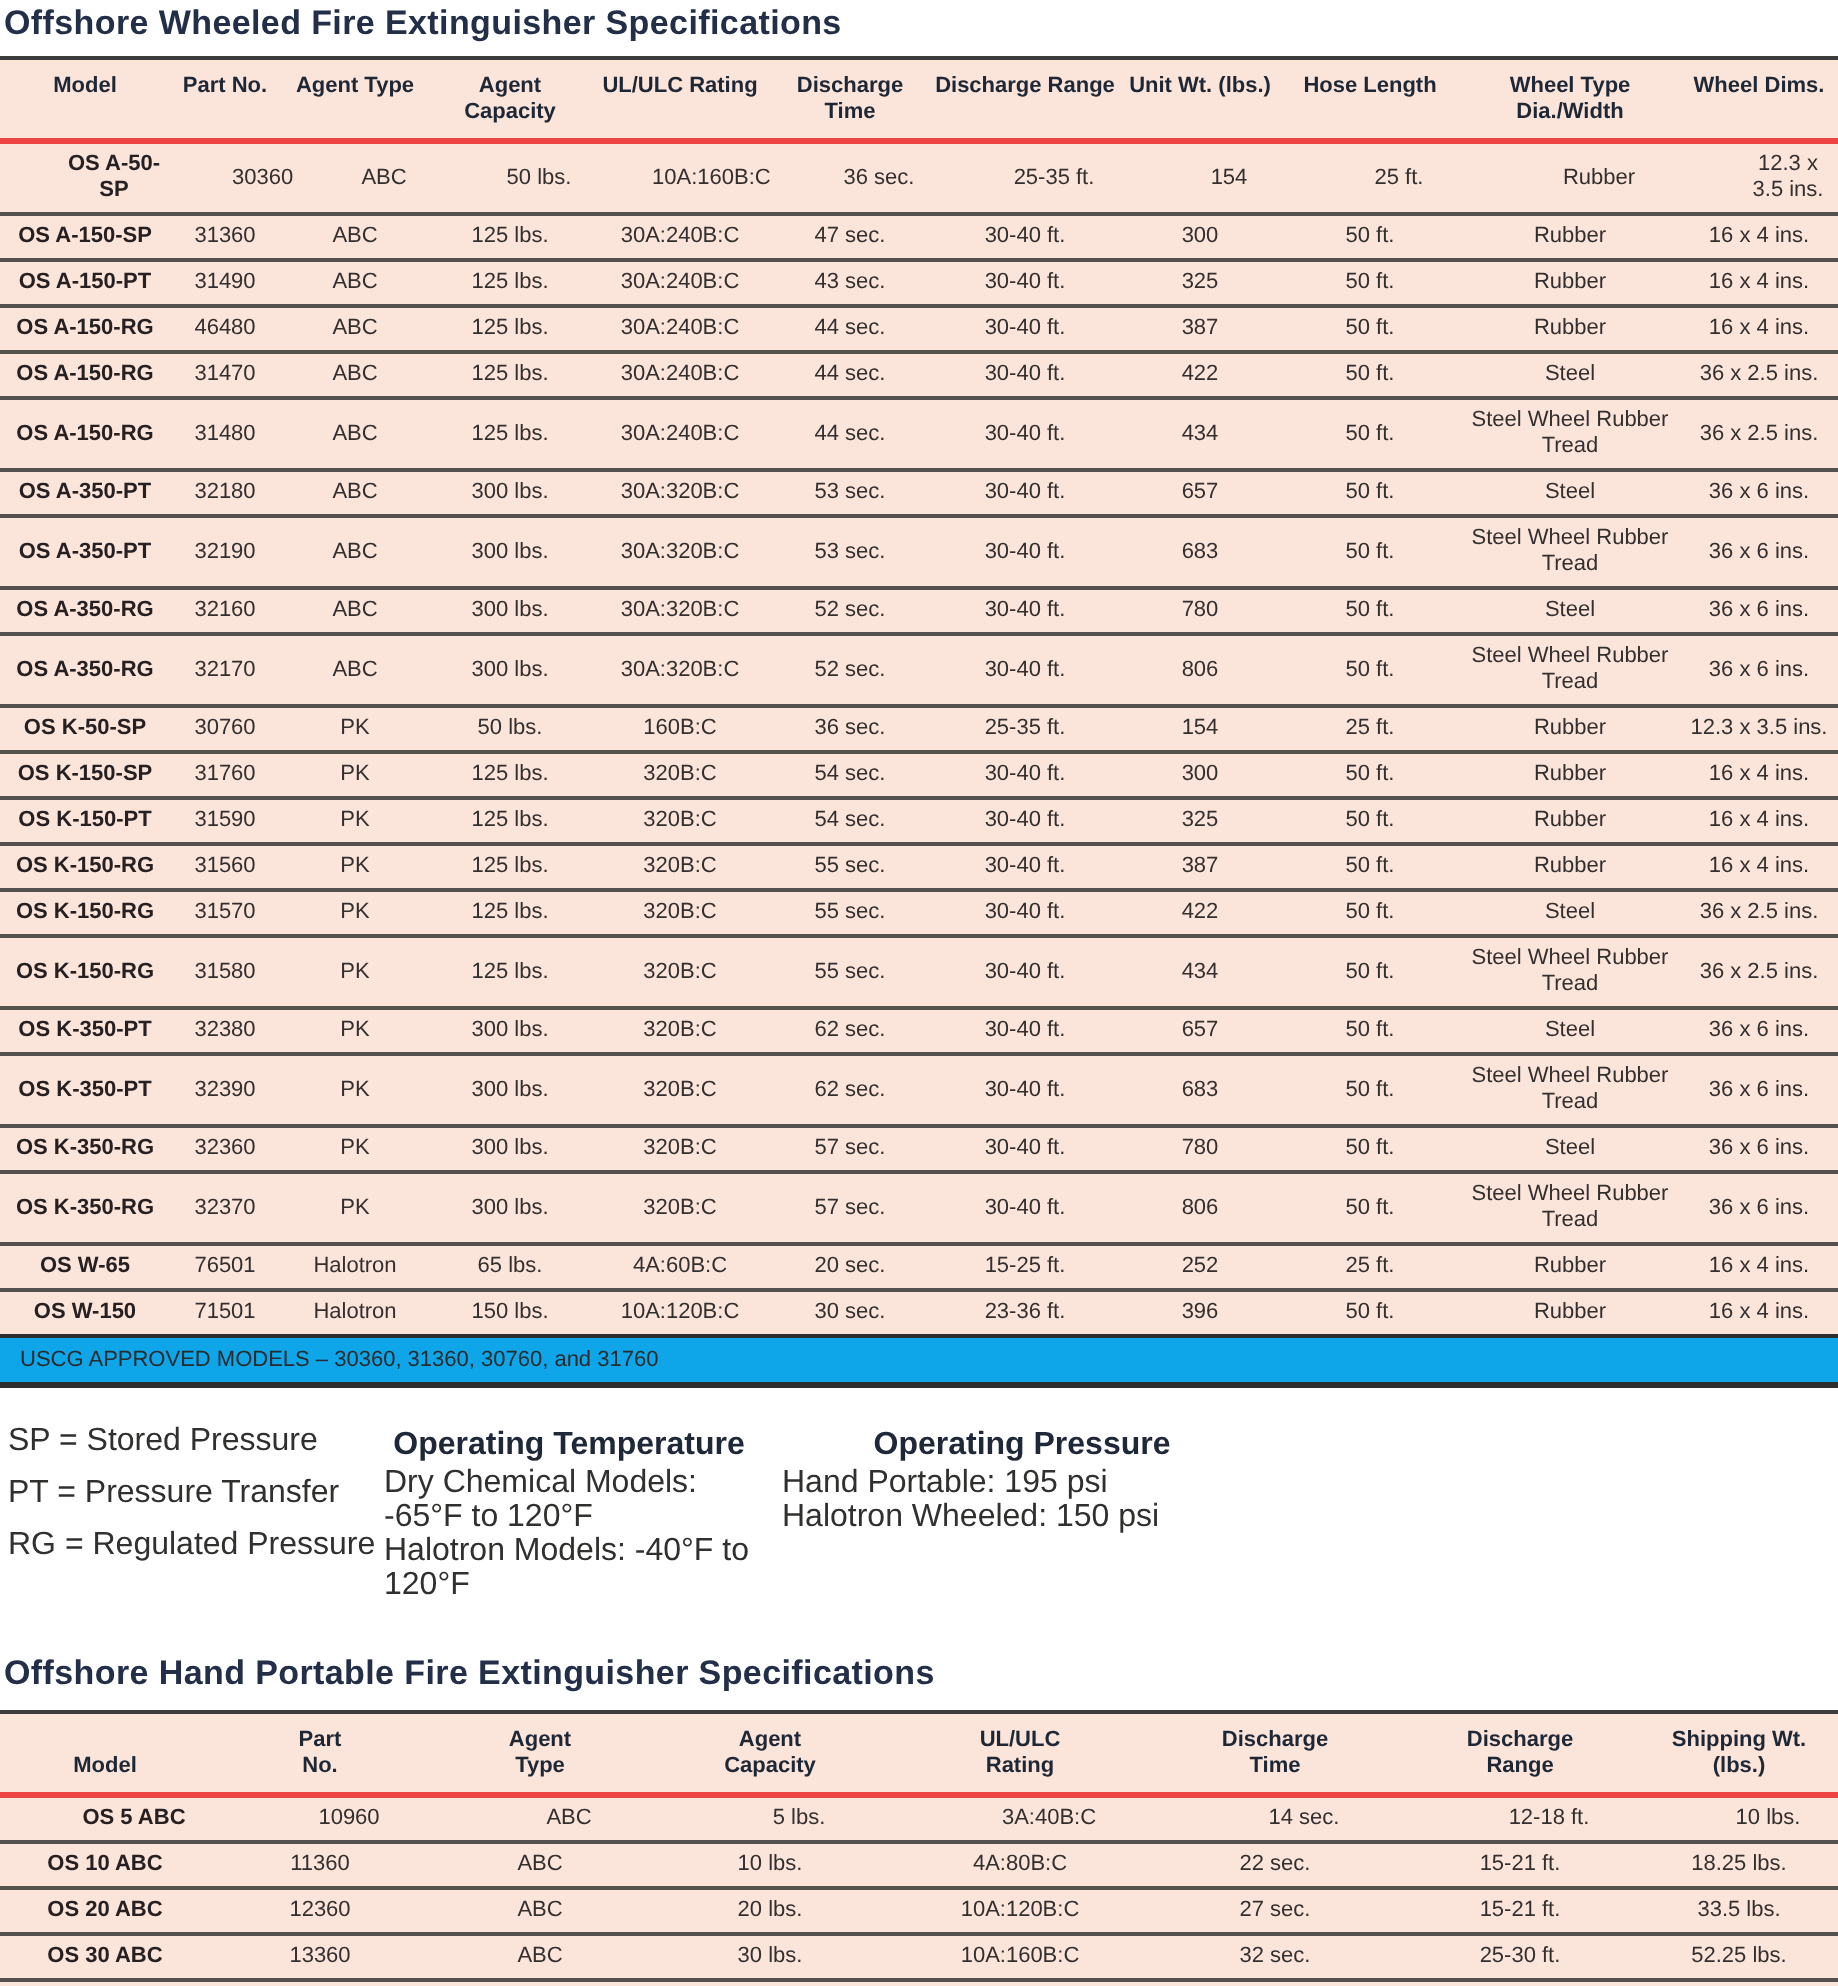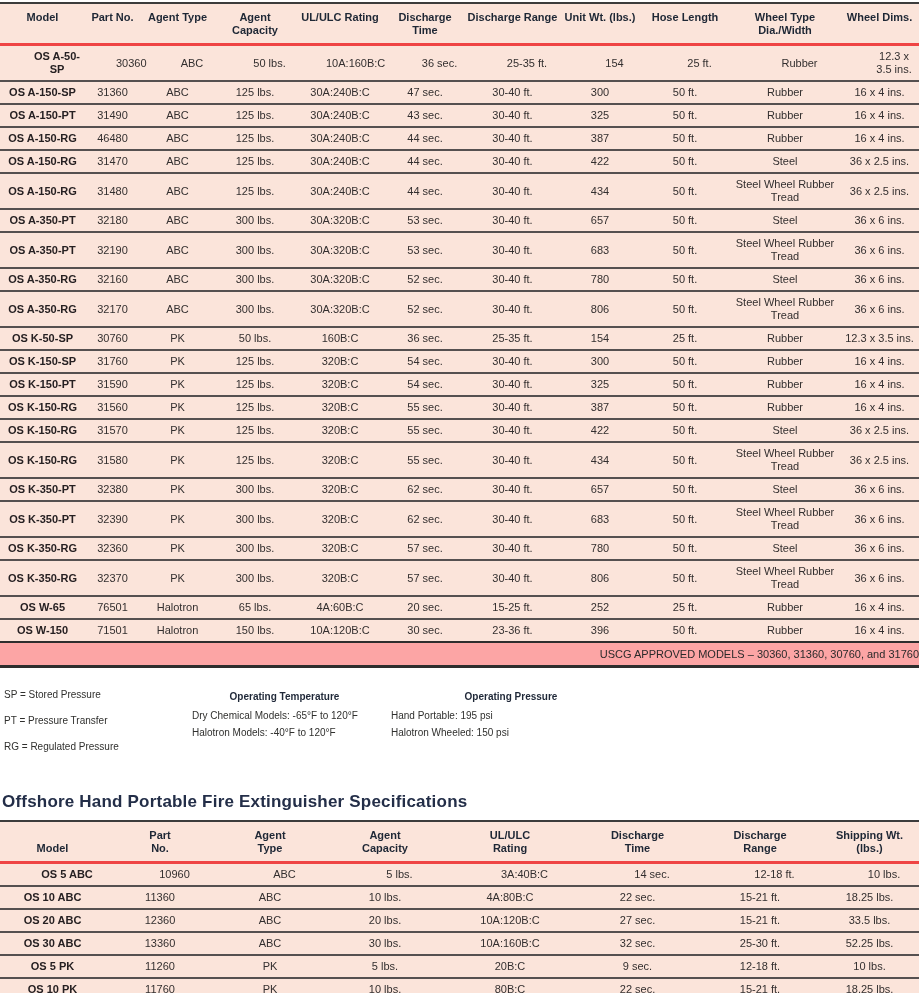--- a/index.html
+++ b/index.html
@@ -45,33 +45,33 @@
   table.spec-table tbody td {
     text-align: center;
     padding: 4px 2px;
     line-height: 13px;
     border-top: 2px solid #555050;
     color: #332f2f;
   }
   table.spec-table tbody tr:first-child td { border-top: none; padding-left: 31px; }
   table.spec-table tbody td:first-child { font-weight: bold; color: #262022; }
   table.spec-table tfoot td {
-    background: #fca5a5;
-    text-align: right;
+    background: #0ea5e9;
+    text-align: left;
     font-size: 11px;
     color: #2a2a2a;
-    padding: 5px 0;
+    padding: 5px 10px;
     border-top: 2px solid #2e2e2e;
     border-bottom: 3px solid #2e2e2e;
   }
 
   .legend {
     display: flex;
     margin: 20px 0 0 4px;
-    font-size: 10px;
+    font-size: 16px;
     color: #30302e;
   }
   .legend-col-abbr { width: 188px; }
   .legend-col-abbr .abbr-line { margin-bottom: 12px; line-height: 14px; }
   .legend-col-temp { width: 185px; margin-right: 14px; }
   .legend-col-press { width: 240px; }
   .legend-head {
     font-weight: bold;
     color: #1f2838;
     margin-bottom: 2px;
@@ -80,20 +80,21 @@
   }
   .legend-line { line-height: 17px; }
 
   .title-2 { margin: 26px 0 8px 2px; }
 </style>
 </head>
 <body>
 
 <div class="page">
 
+  <h1 class="title">Offshore Wheeled Fire Extinguisher Specifications</h1>
 
   <table class="spec-table wheeled-table">
     <colgroup>
       <col style="width:85px">
         <col style="width:55px">
         <col style="width:75px">
         <col style="width:80px">
       <col style="width:90px">
         <col style="width:80px">
         <col style="width:95px">

